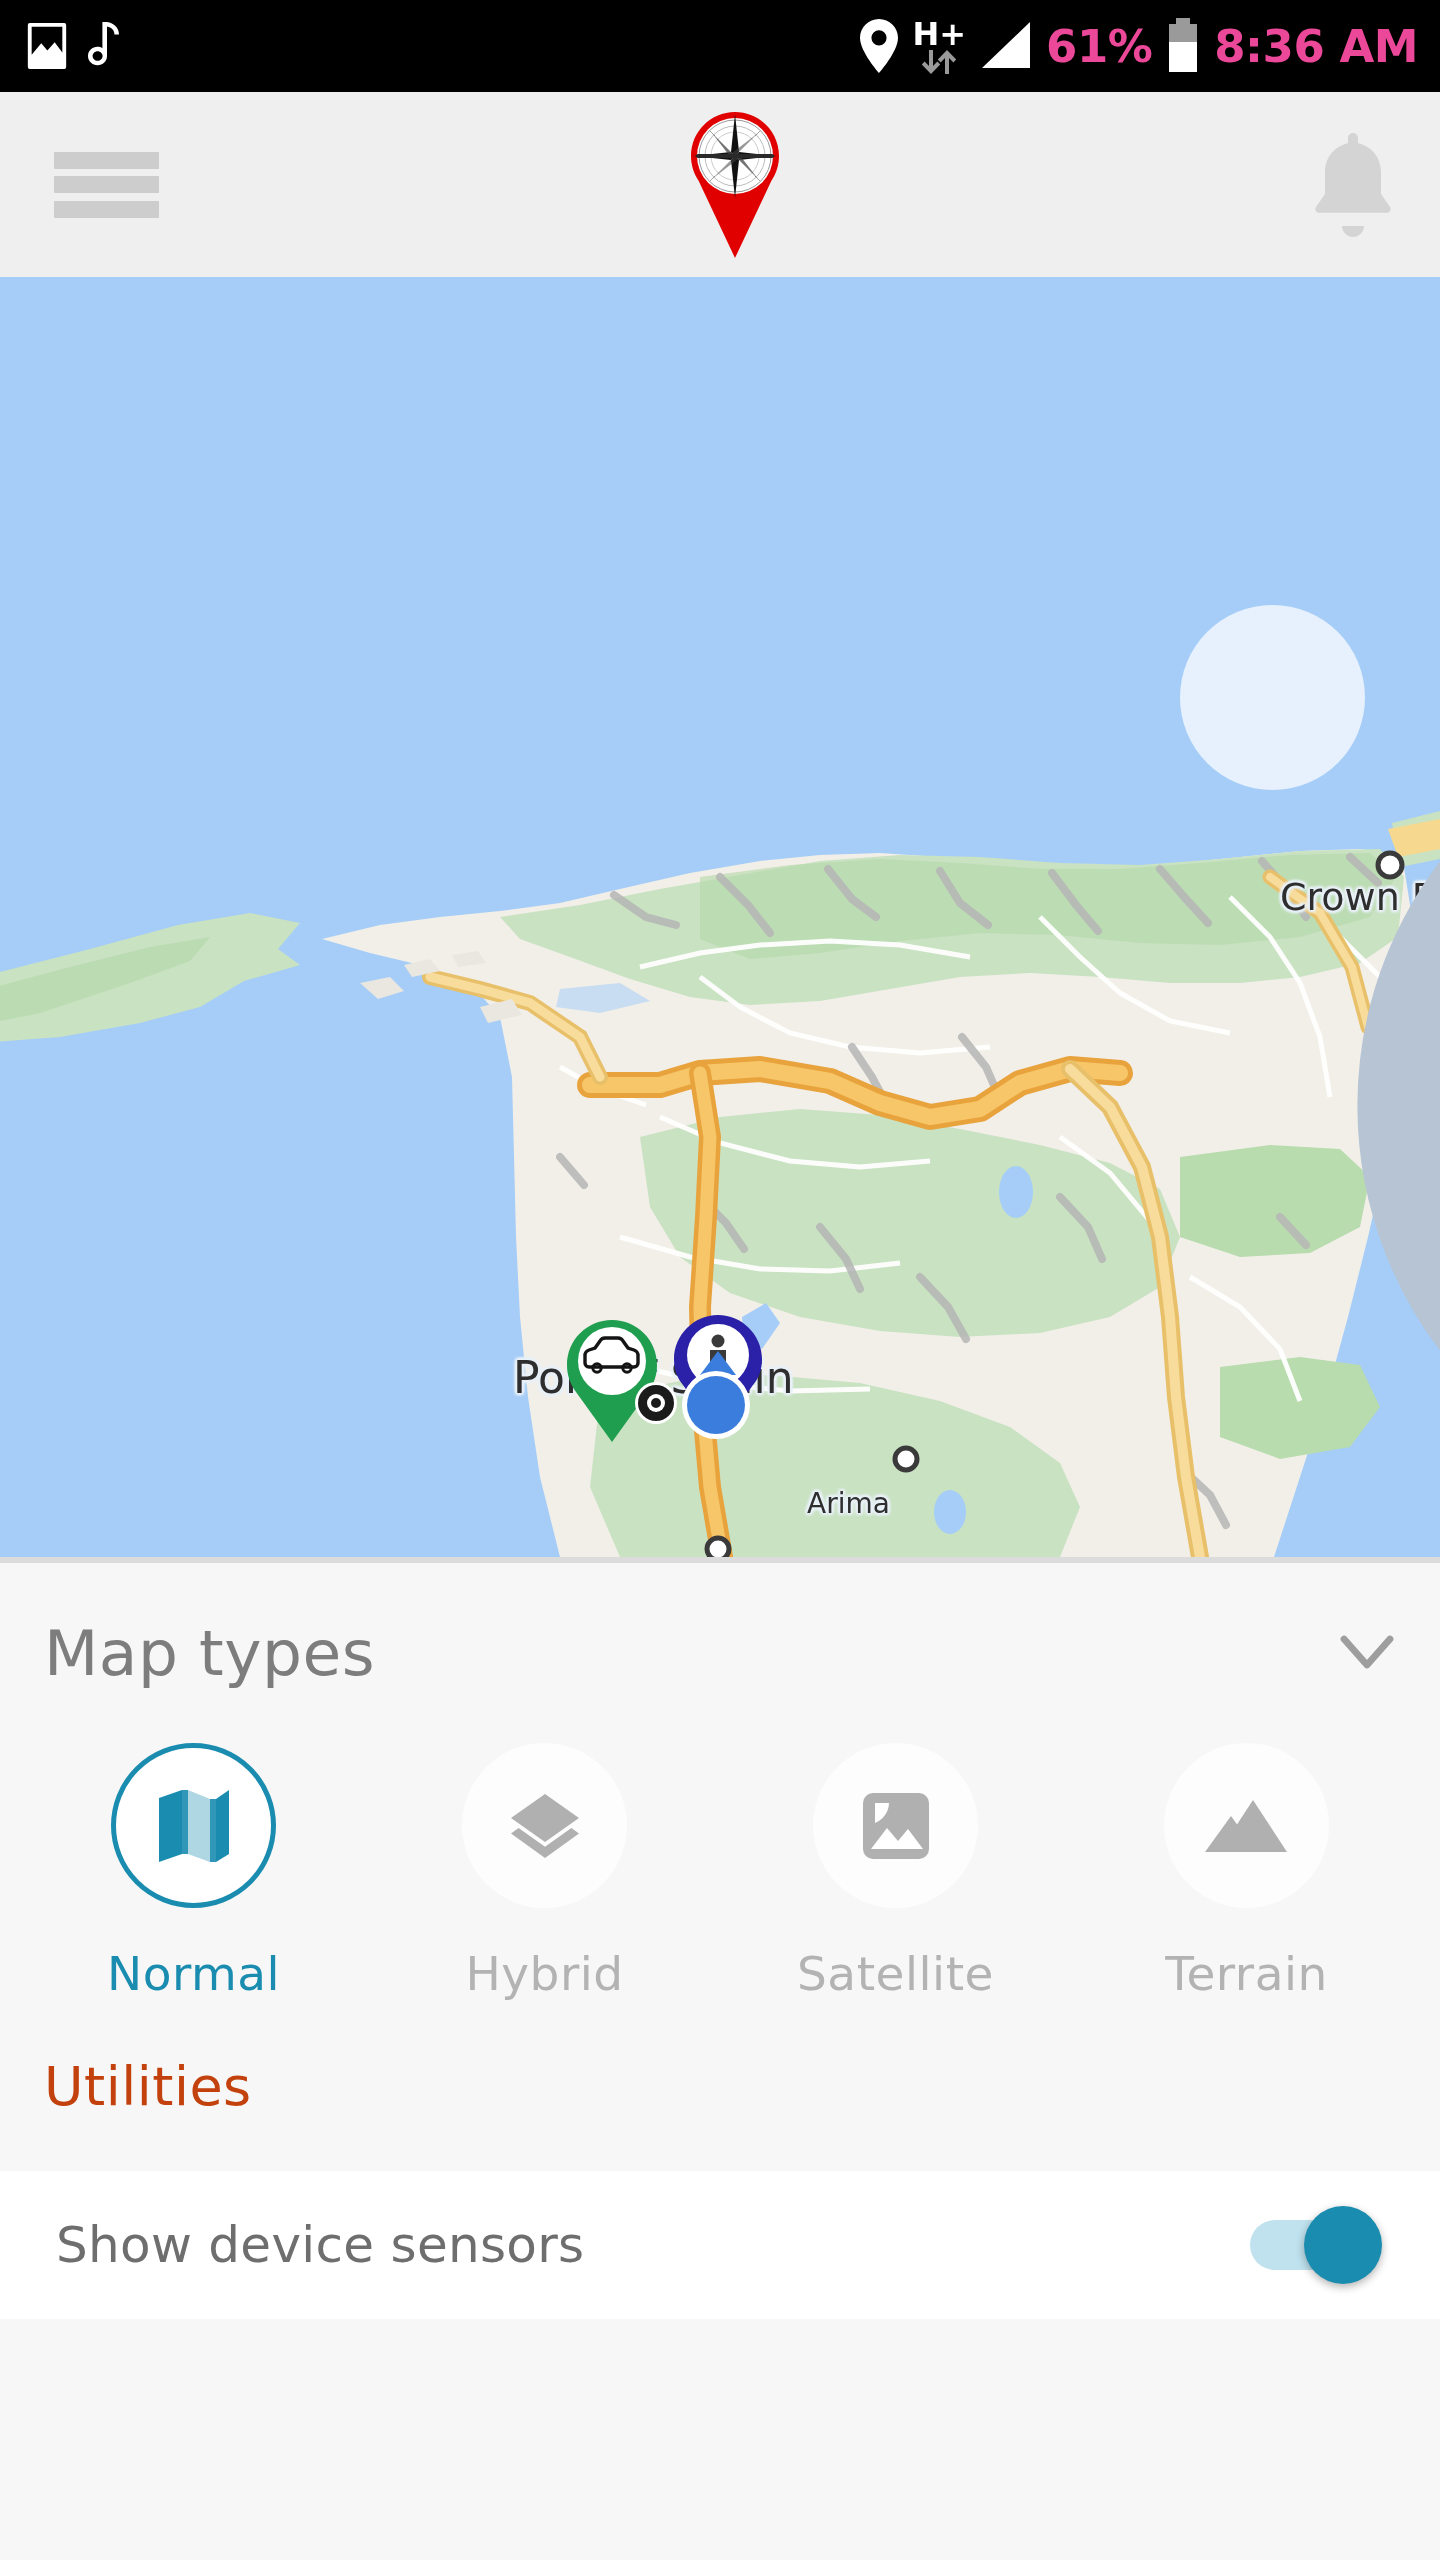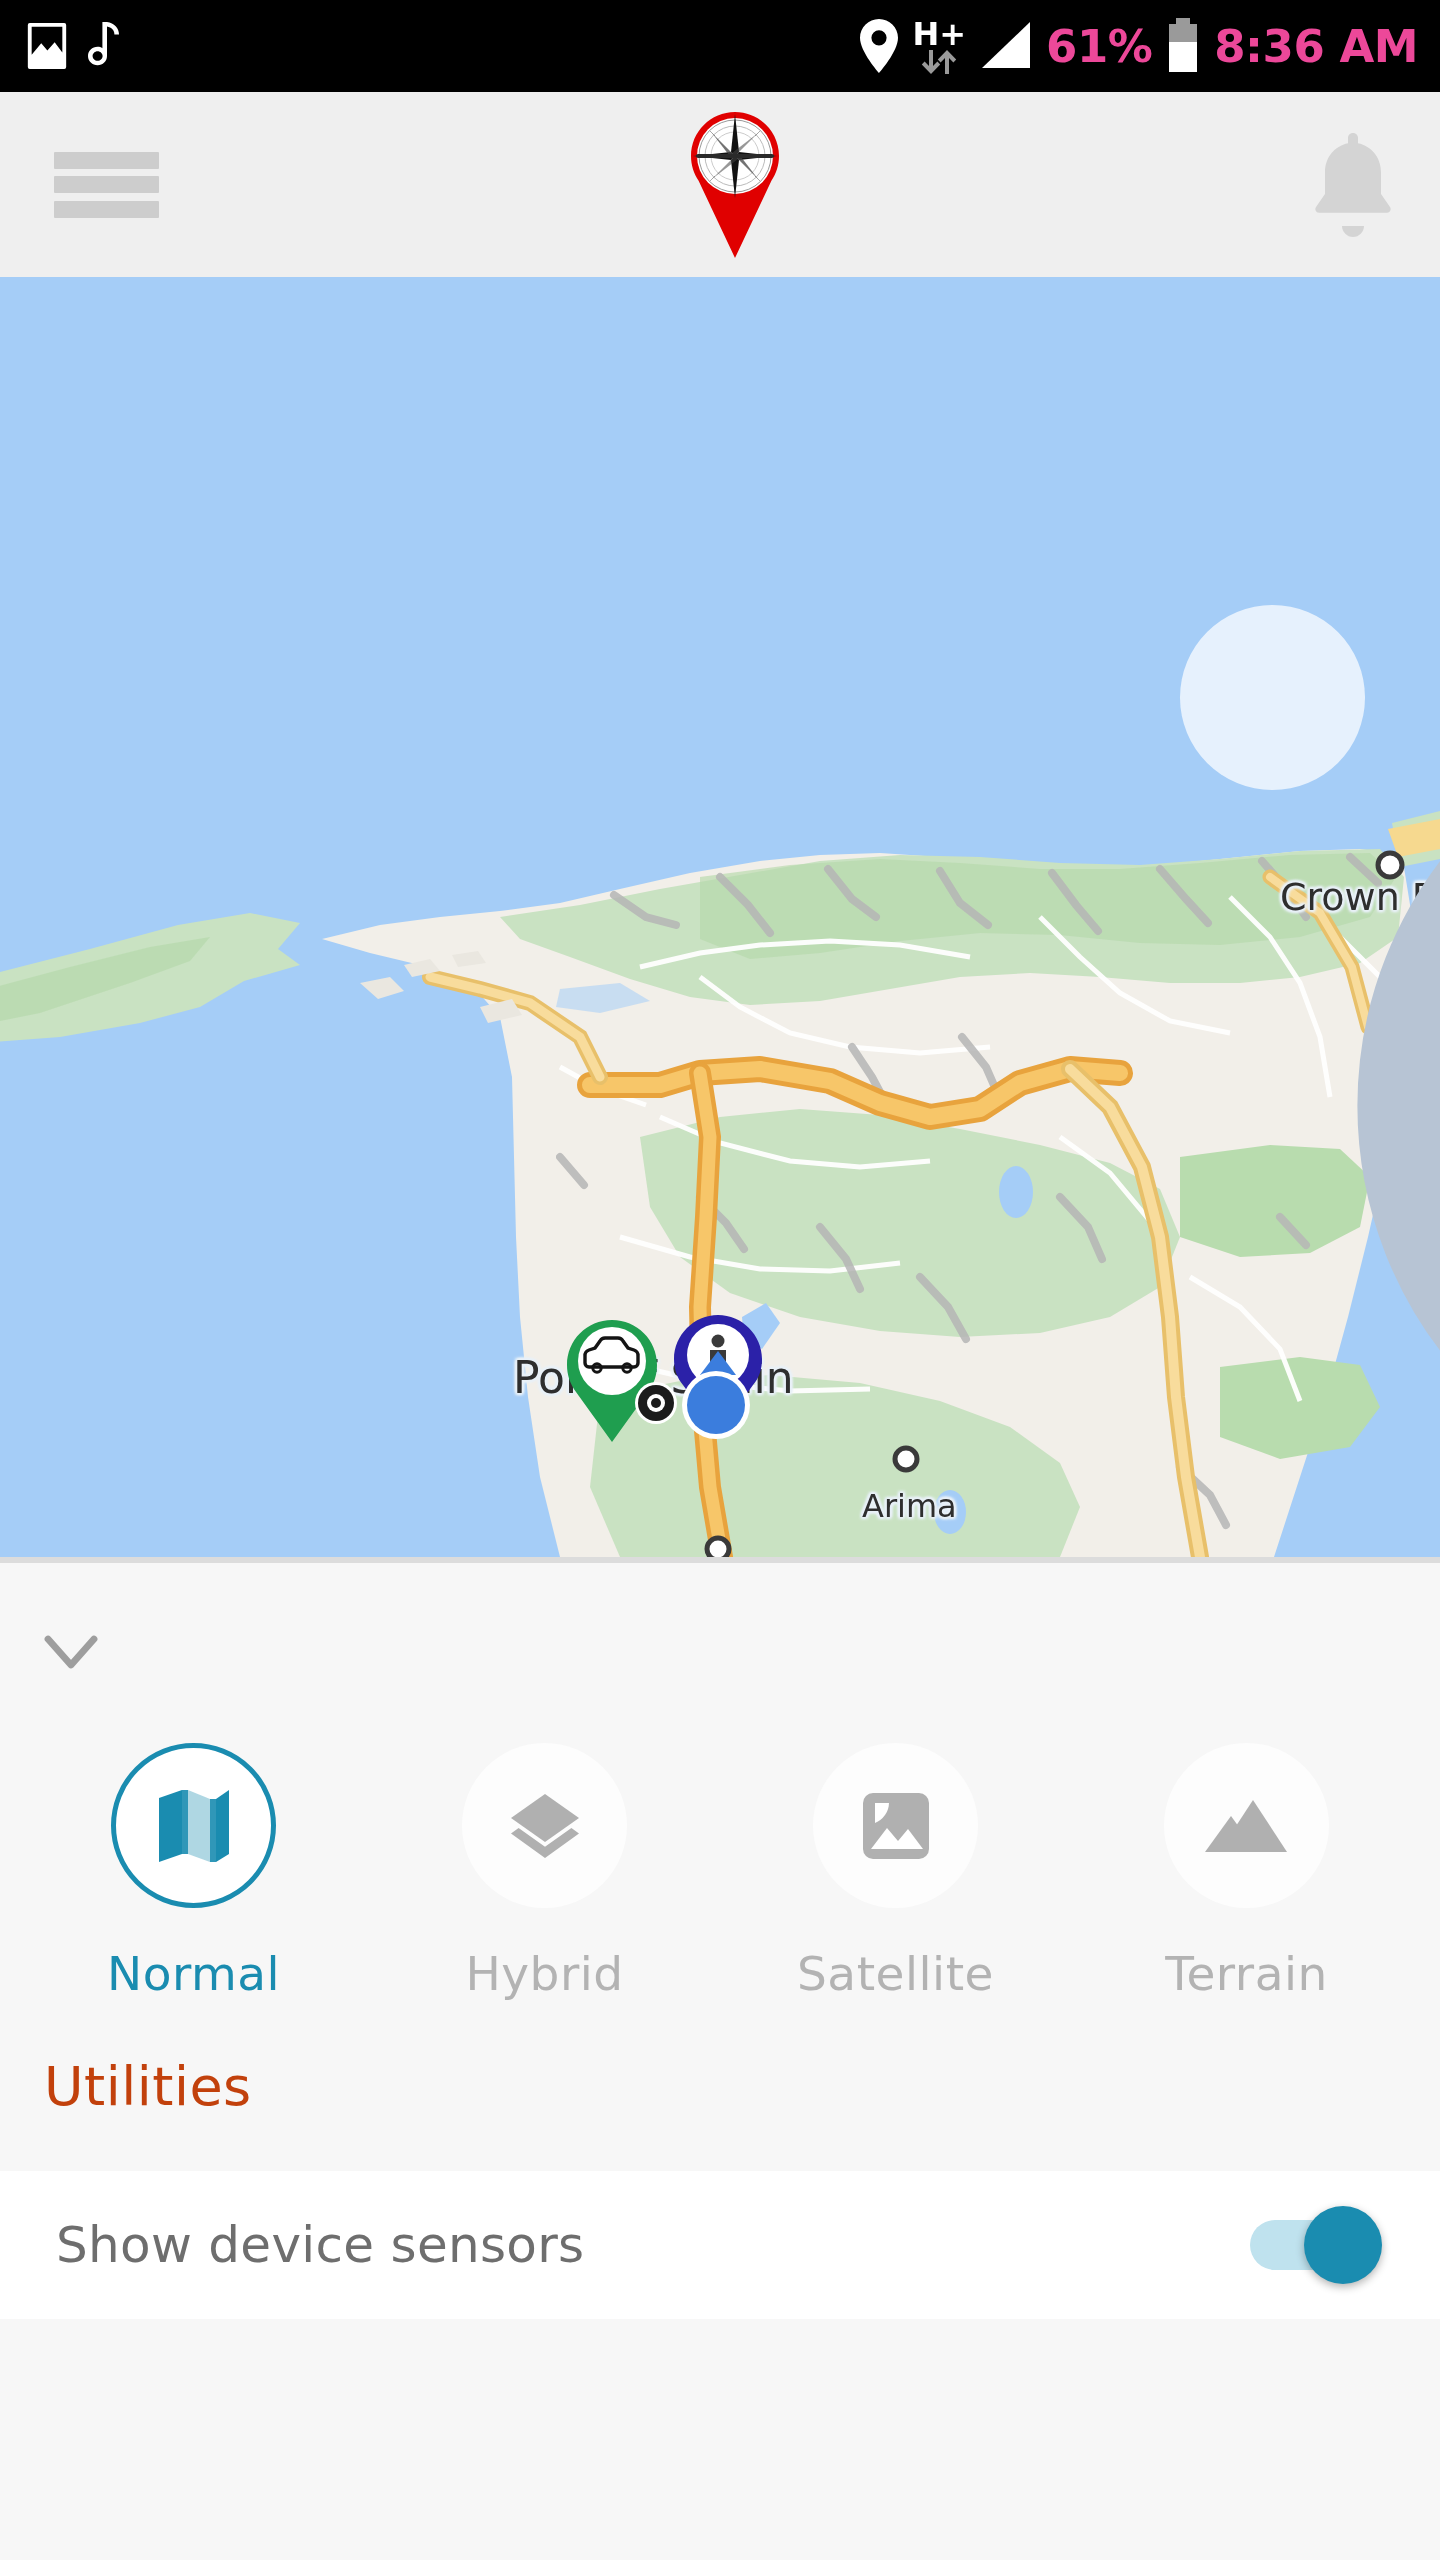--- a/index.html
+++ b/index.html
@@ -49,21 +49,21 @@
   .map-label{
     position:absolute;
     font-family:"DejaVu Sans", sans-serif;
     color:#2e2e2e; white-space:nowrap;
     text-shadow:
       2px 0 2px #e9f1f8, -2px 0 2px #e9f1f8, 0 2px 2px #e9f1f8, 0 -2px 2px #e9f1f8,
       2px 2px 3px #e9f1f8, -2px -2px 3px #e9f1f8, 2px -2px 3px #e9f1f8, -2px 2px 3px #e9f1f8;
     pointer-events:none;
   }
   .lbl-pos{ left:513px; top:1075px; font-size:44px; }
-  .lbl-arima{ left:862px; top:1210px; font-size:32px; }
+  .lbl-arima{ left:807px; top:1210px; font-size:28px; }
   .lbl-crown-abs{ position:absolute; left:1280px; top:598px; font-size:38px; }
 
   .zoomout{
     position:absolute; right:75px; top:328px;
     width:185px; height:185px; border-radius:50%;
     background:rgba(255,255,255,.72);
     display:flex; align-items:center; justify-content:center;
     cursor:pointer;
   }
 
@@ -353,20 +353,21 @@
         <circle cx="18" cy="18" r="12.5" fill="none" stroke="#b7c4d4" stroke-width="4"></circle>
         <line x1="11.5" y1="18" x2="24.5" y2="18" stroke="#b7c4d4" stroke-width="4" stroke-linecap="round"></line>
         <line x1="27.5" y1="27.5" x2="39" y2="39" stroke="#b7c4d4" stroke-width="5" stroke-linecap="round"></line>
       </svg>
     </div>
   </div>
 
   <div class="sheet">
 
     <div class="sheet-head">
+      <div class="sheet-title">Map types</div>
       <svg class="chev" viewBox="0 0 27 20">
         <path d="M2 3 L13.5 16 L25 3" fill="none" stroke="#9e9e9e" stroke-width="3.4" stroke-linecap="round" stroke-linejoin="round"></path>
       </svg>
     </div>
 
     <div class="types">
 
       <div class="type sel">
         <div class="type-circle">
           <svg width="82" height="80" viewBox="0 0 41 40">

